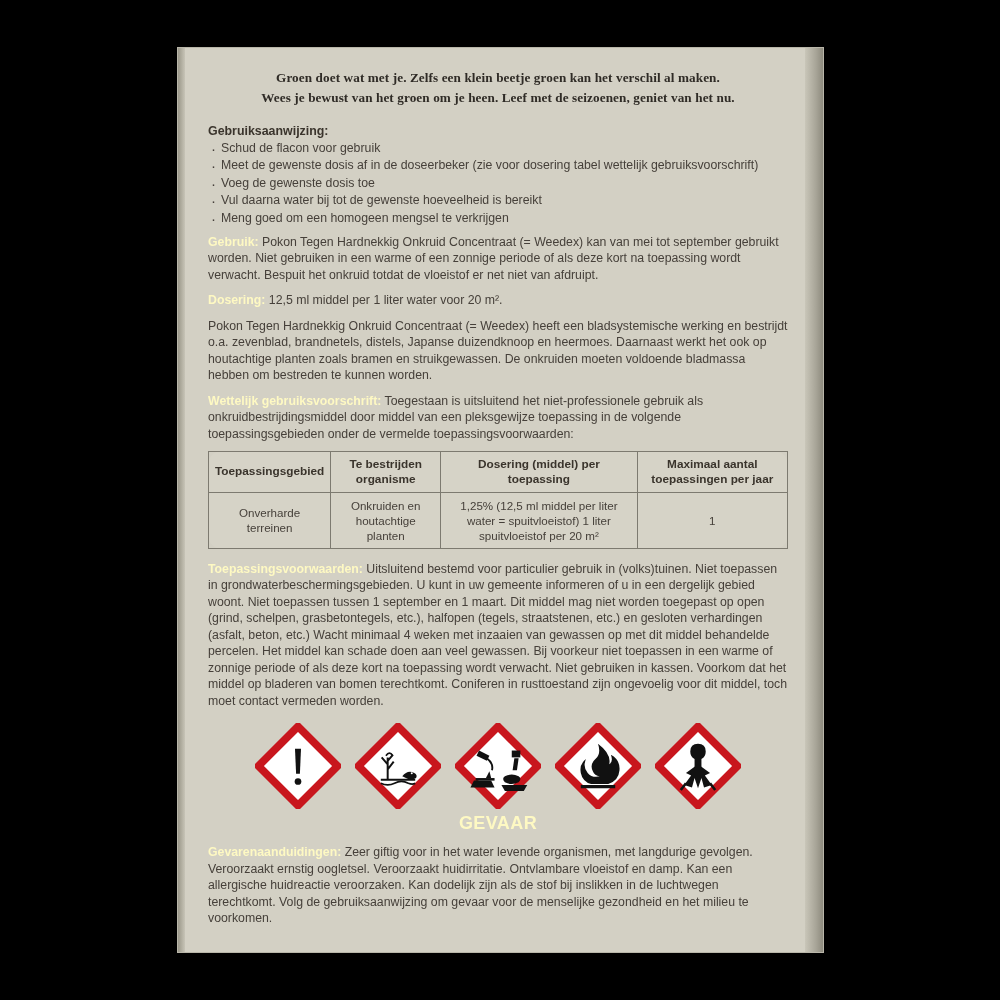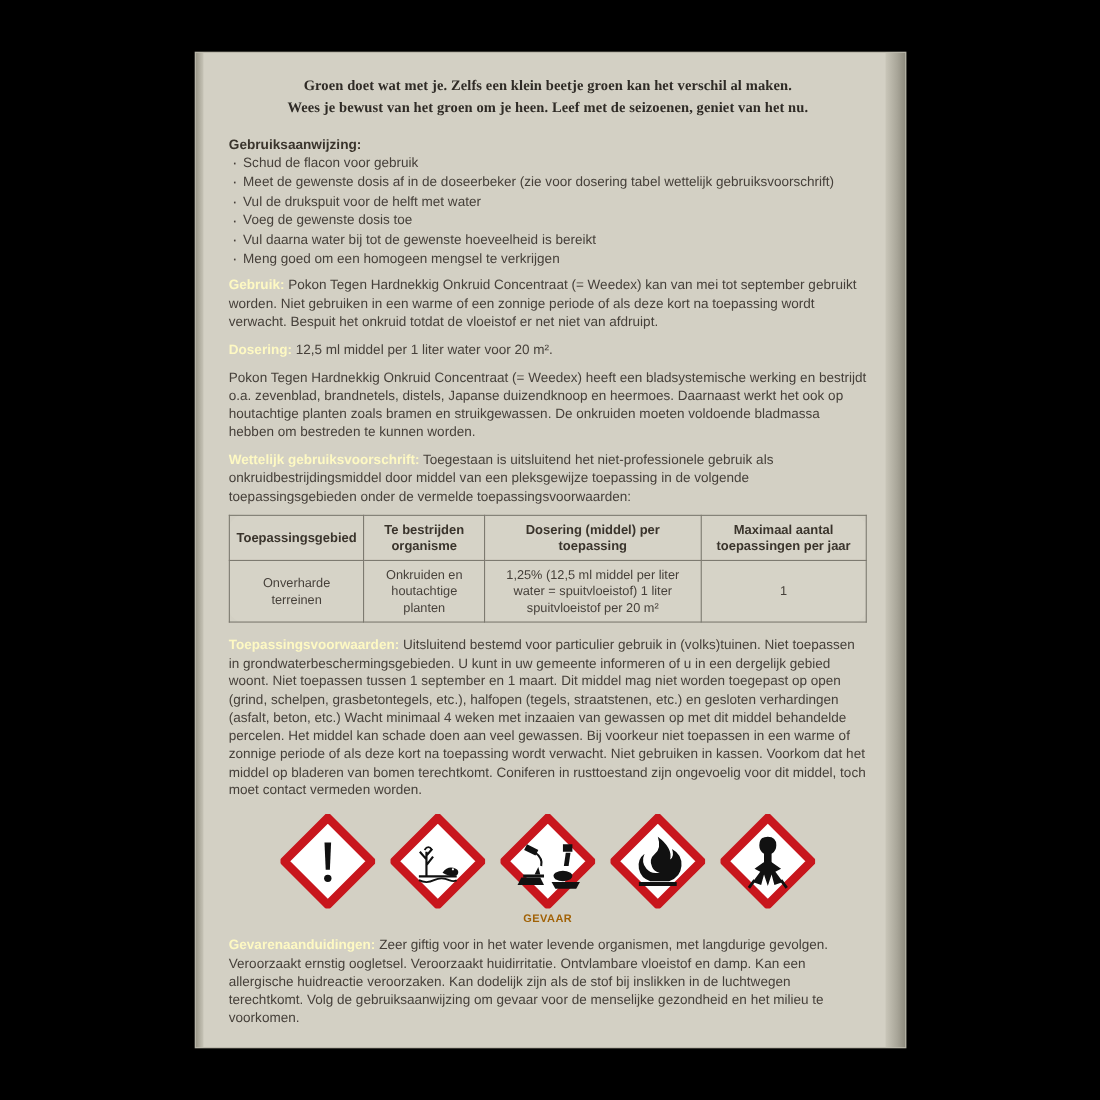--- a/index.html
+++ b/index.html
@@ -124,23 +124,23 @@
     gap: 14px;
     margin: 14px 0 4px 0;
   }
   .picto {
     width: 86px;
     height: 86px;
     position: relative;
   }
   .danger-word {
     text-align: center;
-    font-size: 10px;
-    font-weight: bold;
-    color: #a16207;
+    font-size: 18px;
+    font-weight: bold;
+    color: #fef9c3;
     letter-spacing: 0.4px;
     margin: 4px 0 10px 0;
   }
 </style>
 </head>
 <body>
 
 <div id="page">
 
   <div class="label-panel"></div>
@@ -151,21 +151,20 @@
 
     <div class="intro">
       <div>Groen doet wat met je. Zelfs een klein beetje groen kan het verschil al maken.</div>
       <div>Wees je bewust van het groen om je heen. Leef met de seizoenen, geniet van het nu.</div>
     </div>
 
     <div class="sect-title">Gebruiksaanwijzing:</div>
     <ul class="bullets">
       <li>Schud de flacon voor gebruik</li>
       <li>Meet de gewenste dosis af in de doseerbeker (zie voor dosering tabel wettelijk gebruiksvoorschrift)</li>
-      <li>Vul de drukspuit voor de helft met water</li>
       <li>Voeg de gewenste dosis toe</li>
       <li>Vul daarna water bij tot de gewenste hoeveelheid is bereikt</li>
       <li>Meng goed om een homogeen mengsel te verkrijgen</li>
     </ul>
 
     <p class="para"><b>Gebruik:</b><span> Pokon Tegen Hardnekkig Onkruid Concentraat (= Weedex) kan van mei tot september gebruikt worden. Niet gebruiken in een warme of een zonnige periode of als deze kort na toepassing wordt verwacht. Bespuit het onkruid totdat de vloeistof er net niet van afdruipt.</span></p>
 
     <p class="para"><b>Dosering:</b><span> 12,5 ml middel per 1 liter water voor 20 m².</span></p>
 
     <p class="para">Pokon Tegen Hardnekkig Onkruid Concentraat (= Weedex) heeft een bladsystemische werking en bestrijdt o.a. zevenblad, brandnetels, distels, Japanse duizendknoop en heermoes. Daarnaast werkt het ook op houtachtige planten zoals bramen en struikgewassen. De onkruiden moeten voldoende bladmassa hebben om bestreden te kunnen worden.</p>

